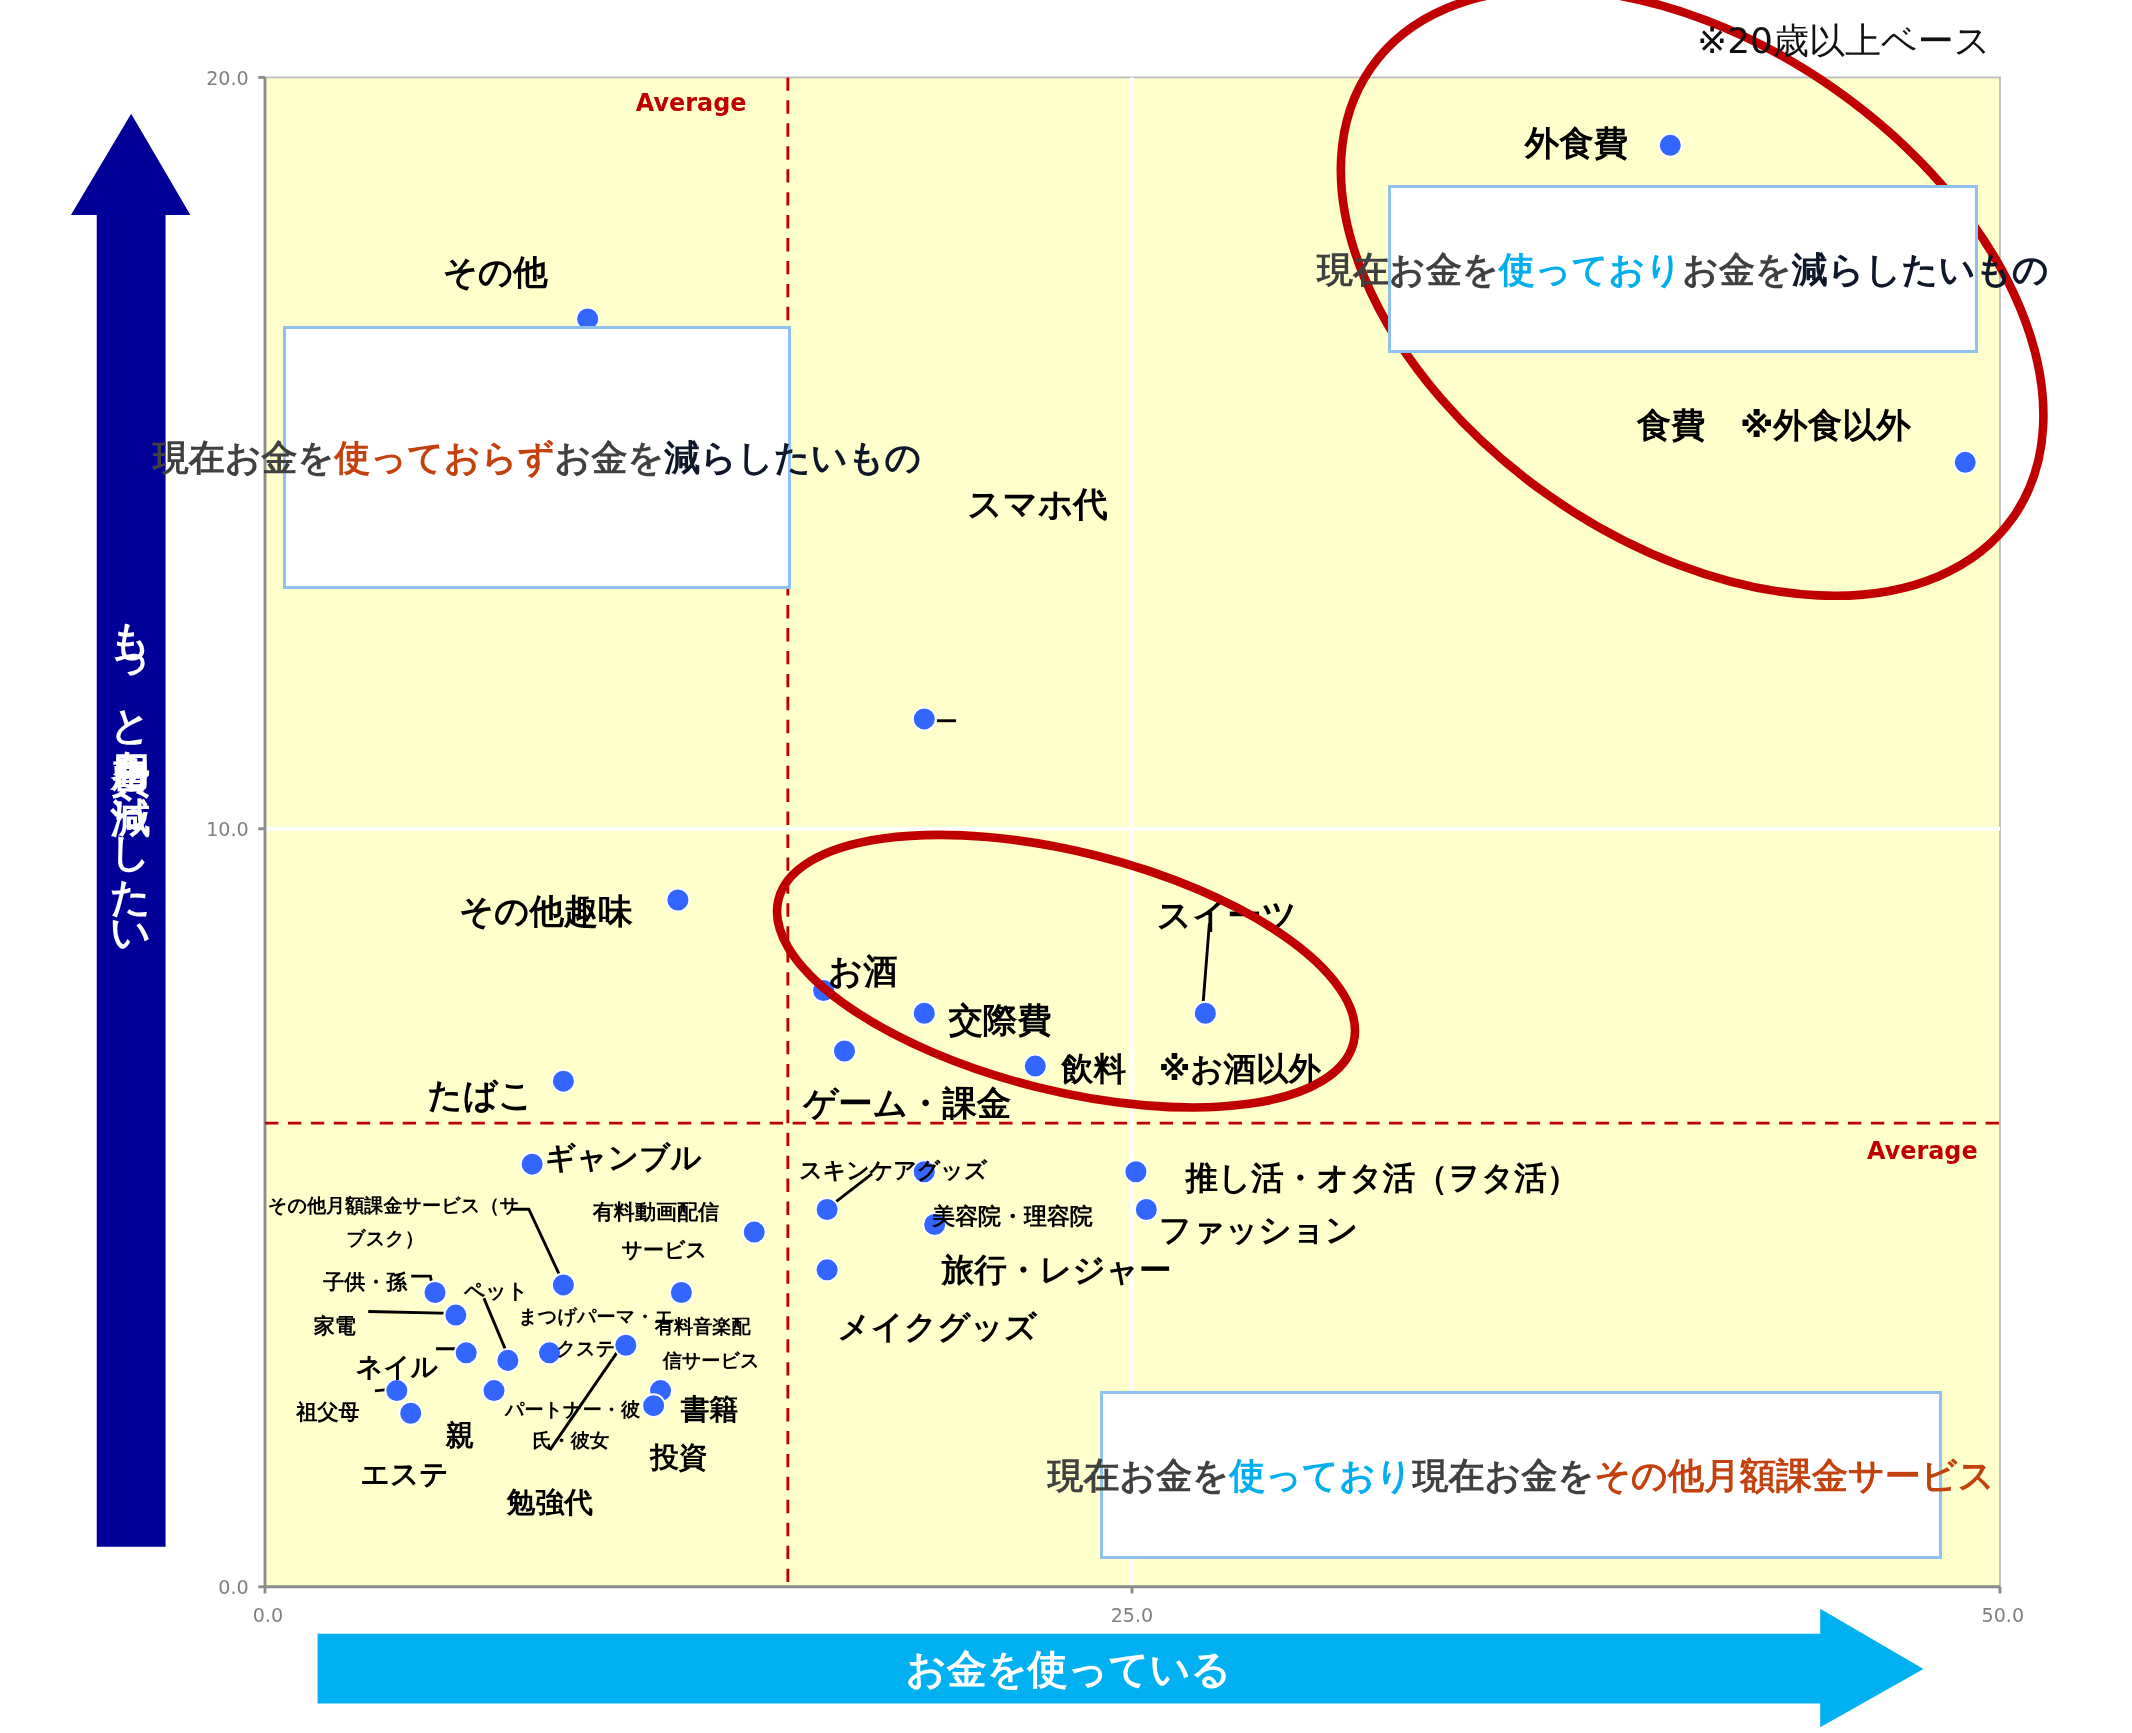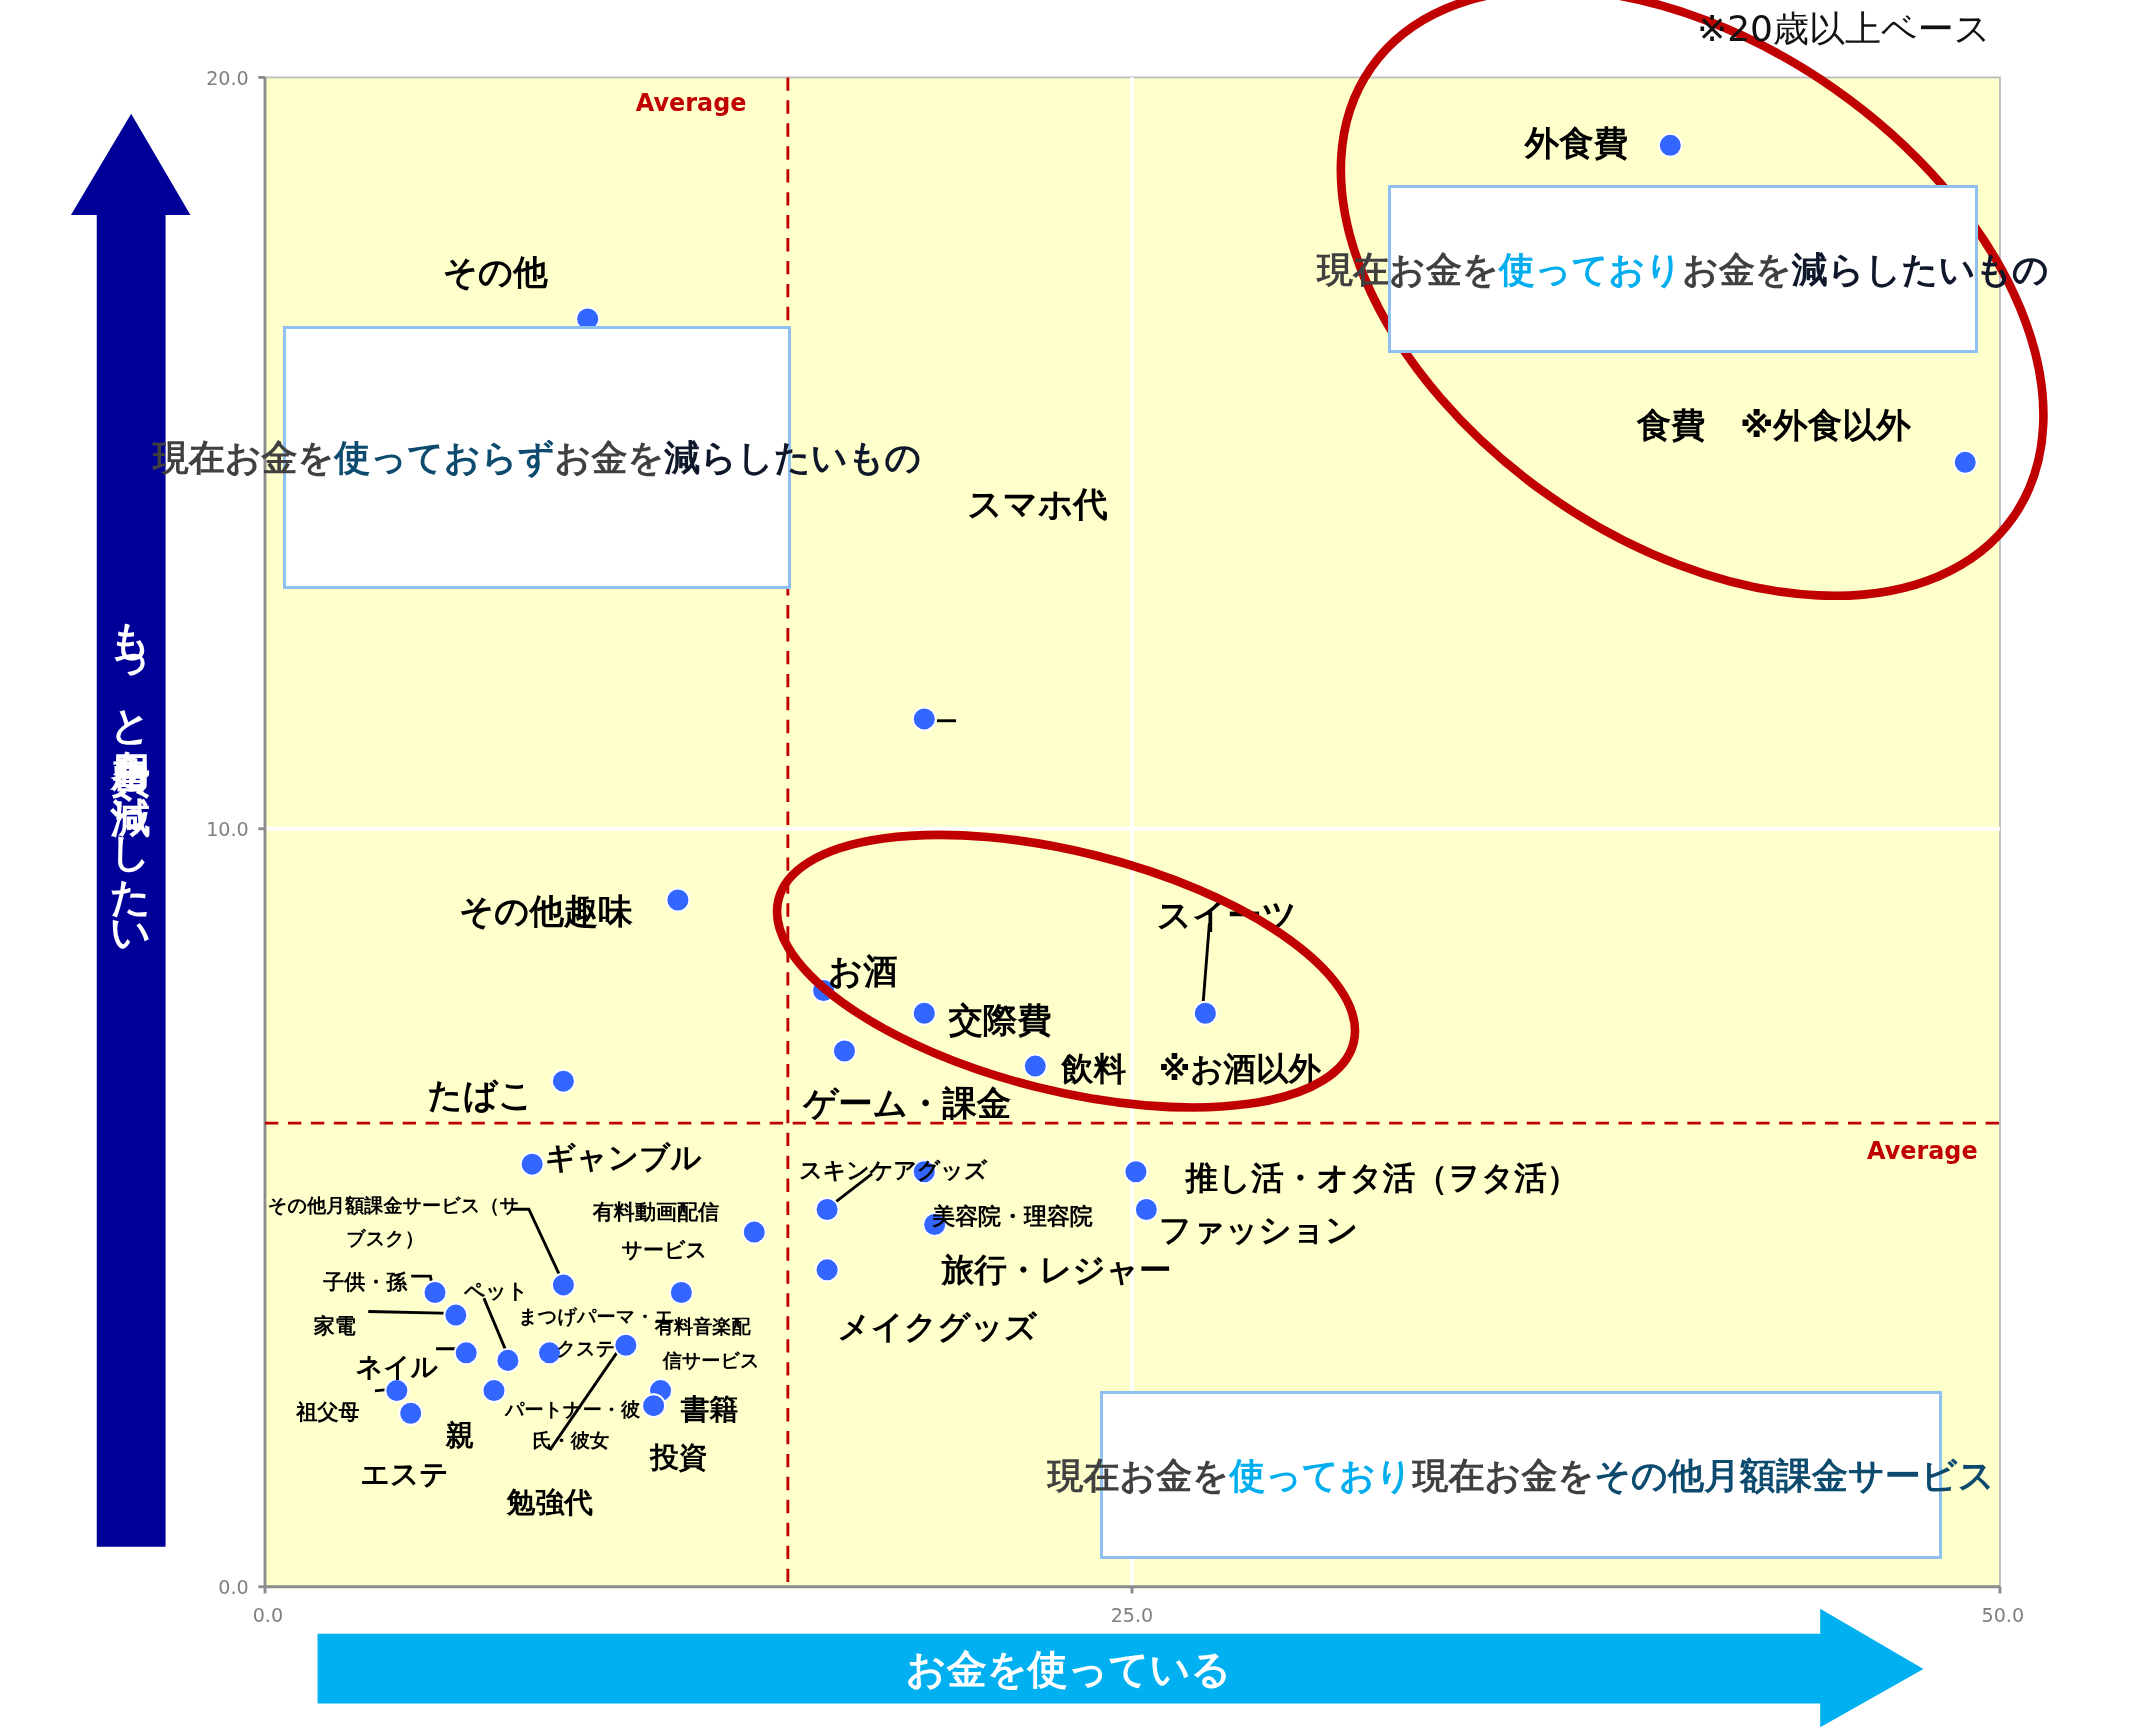--- a/index.html
+++ b/index.html
@@ -2,26 +2,26 @@
 <html><head>
 <meta charset="utf-8">
 <style>
   html, body { margin: 0; padding: 0; background: #ffffff; }
   body { width: 2133px; height: 1734px; position: relative; overflow: hidden;
          font-family: "DejaVu Sans", "Liberation Sans", sans-serif; }
   #chart { position: absolute; left: 0; top: 0; }
   .tick { font-family: "DejaVu Sans", sans-serif; font-size: 20px; fill: #808080; }
   .pt-label { font-family: "DejaVu Sans", sans-serif; font-weight: bold; fill: #000; }
   .avg-label { font-family: "DejaVu Sans", sans-serif; font-weight: bold; font-size: 25px; fill: #C00000; }
-  .note { position: absolute; left: 1697px; top: 5px; font-size: 36px; color: #111; font-family: "DejaVu Sans", sans-serif; white-space: nowrap; }
+  .note { position: absolute; left: 1697px; top: 17px; font-size: 36px; color: #111; font-family: "DejaVu Sans", sans-serif; white-space: nowrap; }
   .qbox { position: absolute; background: #ffffff; border: 3.8px solid #8EC1F2; box-sizing: border-box;
           display: flex; flex-direction: row; align-items: center; justify-content: center;
           font-weight: bold; color: #404040; font-family: "DejaVu Sans", sans-serif; }
   .qbox .line { white-space: nowrap; }
-  .hl-red { color: #0c4a6e; }
+  .hl-red { color: #c2410c; }
   .hl-navy { color: #0f172a; }
   .hl-cyan { color: #00AEEF; }
   .axis-arrow-text-x { position: absolute; left: 317px; top: 1634px; width: 1503px; height: 70px;
           display: flex; align-items: center; justify-content: center;
           color: #fff; font-weight: bold; font-size: 40px; font-family: Liberation Mono, monospace; }
   .axis-arrow-text-y { position: absolute; left: 97px; top: 593px; width: 69px; height: 478px;
           writing-mode: vertical-rl; text-orientation: upright; color: #fff; font-weight: bold;
           font-size: 40px; display: flex; align-items: center; justify-content: flex-start;
           letter-spacing: -1.9px; font-family: "DejaVu Sans", sans-serif; }
 </style>

